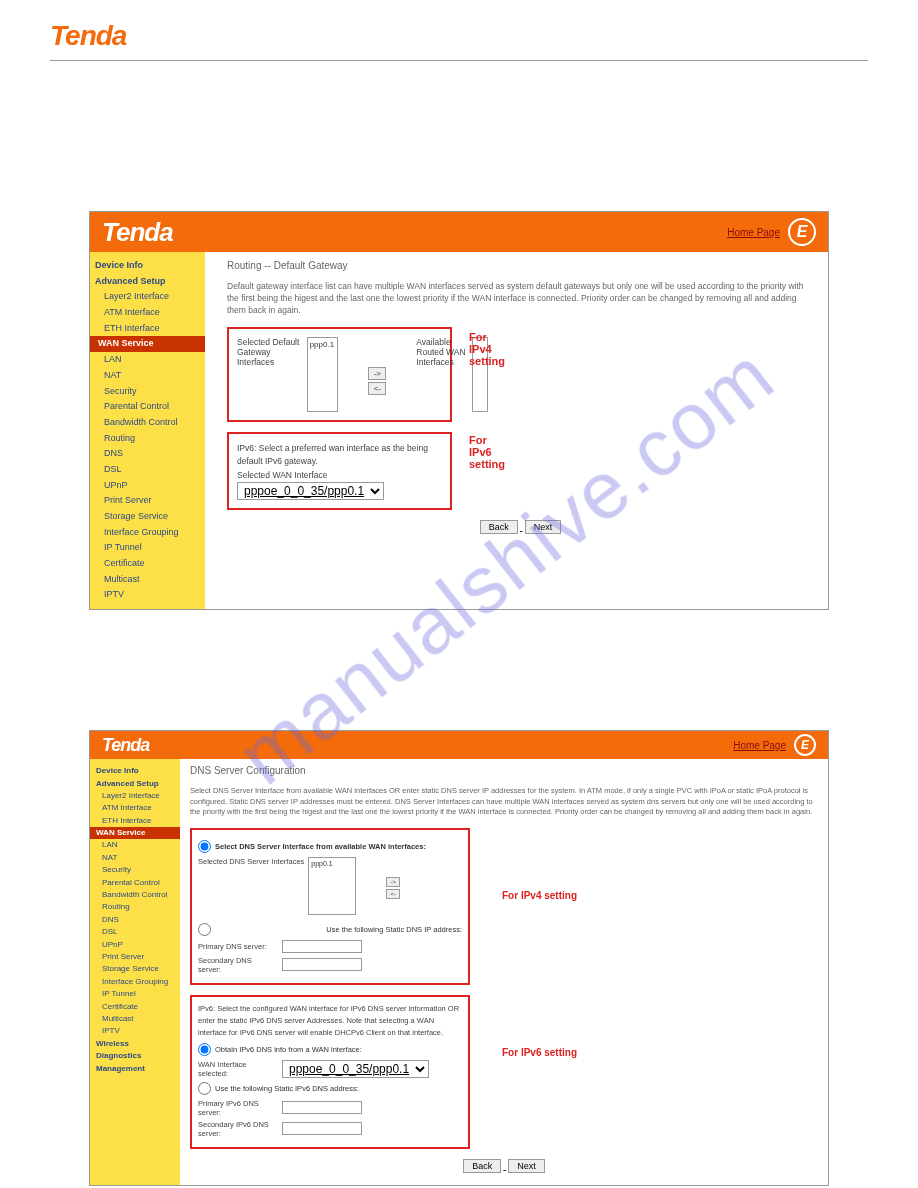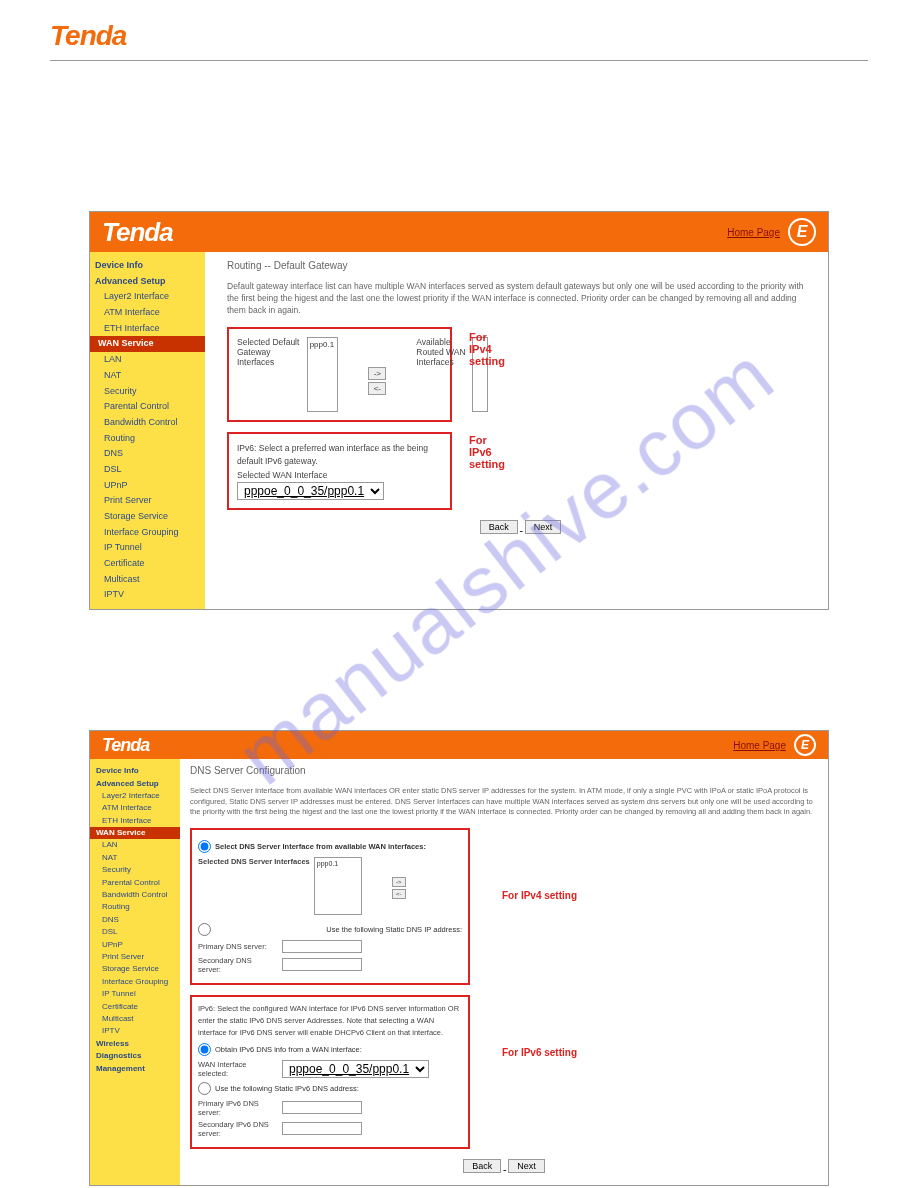--- a/index.html
+++ b/index.html
@@ -42,21 +42,21 @@
   .field-label { width: 90px; color: #444; }
   .watermark { position: fixed; pointer-events: none; font-size: 80px; color: rgba(100,100,220,0.35); font-family: Arial; transform: rotate(-38deg); left: 180px; top: 520px; z-index: 999; letter-spacing: 2px; }
   .s2 { font-size: 8px; }
   .s2 .sidebar { width: 90px; font-size: 8px; }
   .s2 .sidebar .item { padding: 1px 6px; }
   .s2 .sidebar .sub { padding-left: 12px; }
   .s2 .sidebar .active { padding: 1px 6px; }
   .s2 .content { padding: 6px 10px 12px 10px; }
   .s2 .desc { font-size: 7.5px; }
   .s2 .panel { padding: 6px; }
-  .s2 .col-label { font-size: 7.5px; font-weight: bold; }
+  .s2 .col-label { font-size: 7.5px; }
   .s2 .listbox { width: 48px; height: 58px; font-size: 7px; }
   .s2 .btn-col { margin-top: 20px; }
   .s2 .small-btn { width: 14px; height: 10px; font-size: 6px; }
   .s2 .ipv6-row, .s2 .radio-row, .s2 .field-row { font-size: 7.5px; }
   .s2 .field-label { width: 78px; }
   .s2 .panel-label-lower { left: 310px; font-size: 10px; }
   .s2 .header-bar { height: 28px; }
   .s2 .header-logo { font-size: 18px; }
   .s2 .header-icon { width: 22px; height: 22px; font-size: 12px; }
 </style>

